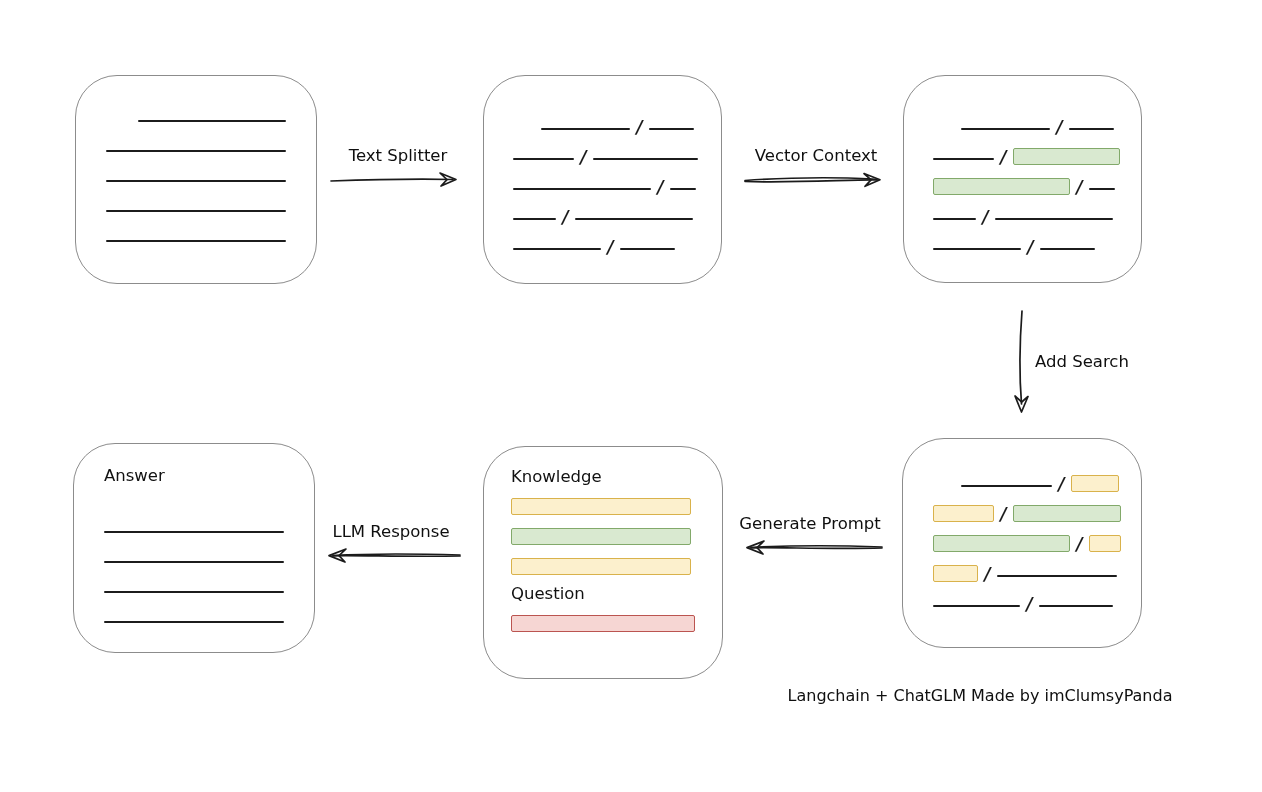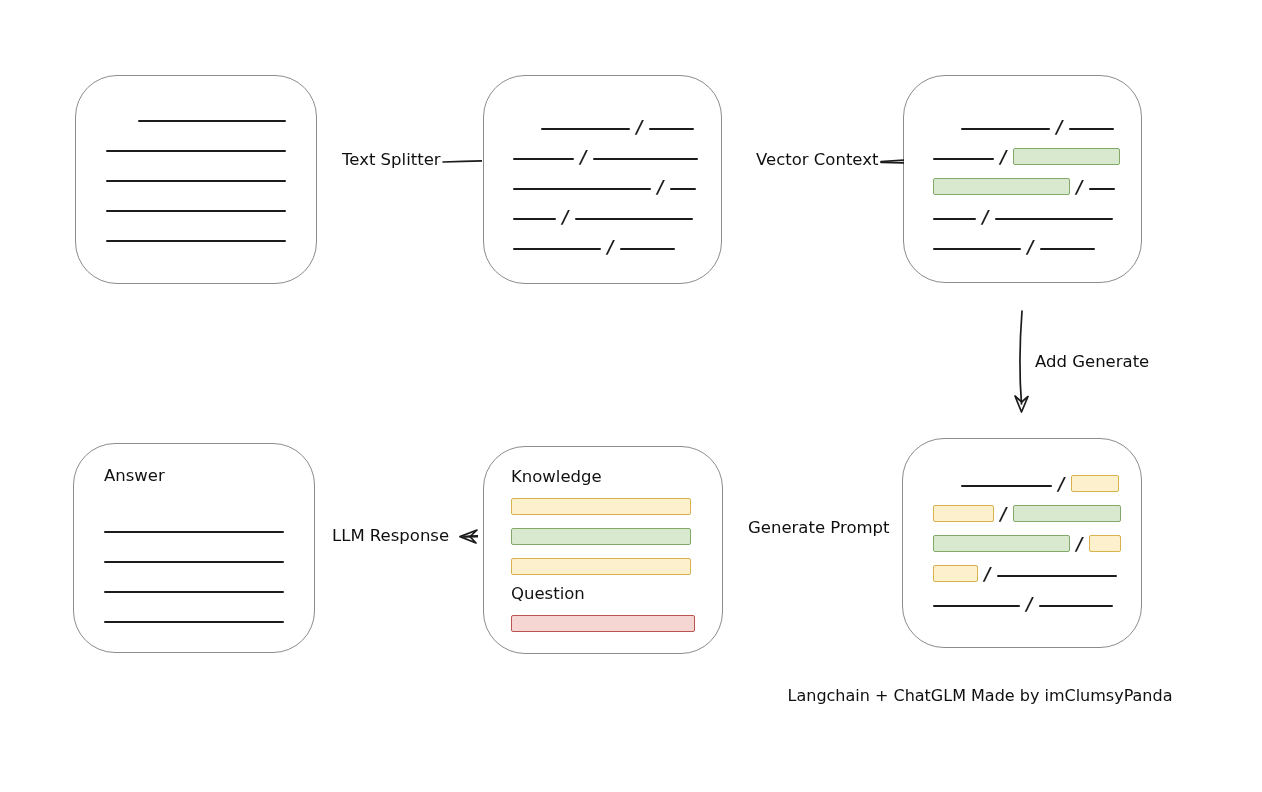--- a/index.html
+++ b/index.html
@@ -10,35 +10,35 @@
   .box {
     position:absolute;
     background:#ffffff;
     border:1.6px solid #8c8c8c;
     border-radius:42px;
   }
   #box-document     { left:75px;  top:75px;  width:242px; height:209px; padding:22px 0 0 30px; }
   #box-split-text   { left:483px; top:75px;  width:239px; height:209px; padding:30px 0 0 29px; }
   #box-vector       { left:903px; top:75px;  width:239px; height:208px; padding:30px 0 0 29px; }
   #box-context      { left:902px; top:438px; width:240px; height:210px; padding:24px 0 0 30px; }
-  #box-prompt       { left:483px; top:446px; width:240px; height:208px; padding:20px 0 17px 27px; }
+  #box-prompt       { left:483px; top:446px; width:240px; height:233px; padding:20px 0 17px 27px; }
   #box-answer       { left:73px;  top:443px; width:242px; height:210px; padding:22px 0 0 30px; }
 
   .seg-row { display:flex; align-items:flex-end; height:30px; }
   .gap   { display:inline-block; height:1px; }
   .hline { display:inline-block; height:2px; background:#1c1c1c; border-radius:1px; margin-bottom:6px; }
   .slash { font-size:18px; font-weight:600; line-height:1; margin:0 6px; transform:skewX(-10deg); color:#1c1c1c; }
   .chip  { display:inline-block; height:17px; border:1.6px solid; border-radius:2px; margin-bottom:1px; }
 
   .box-heading { font-size:16.5px; font-weight:500; color:#111; }
   #box-answer .box-heading { margin-bottom:0; }
   #box-answer .rows { margin-top:24px; }
   #box-prompt .question-heading { margin-top:8px; }
 
-  .arrow-group { position:absolute; display:flex; flex-direction:row; align-items:center;margin-left:14px; }
+  .arrow-group { position:absolute; display:flex; flex-direction:column; align-items:center; }
   #arrow-text-splitter  { left:328px; top:146px; width:140px; }
   #arrow-vector-search  { left:742px; top:146px; width:148px; }
   #arrow-generate-prompt{ left:734px; top:514px; width:152px; }
   #arrow-llm-response   { left:318px; top:522px; width:146px; }
   .arrow-label { font-size:16.5px; white-space:nowrap; text-align:center; color:#0f0f0f; }
   .arrow-svg { display:block; margin-top:1px; }
   svg path { stroke:#1b1b1b; fill:none; stroke-width:1.7; stroke-linecap:round; stroke-linejoin:round; }
 
   #arrow-add-context { position:absolute; left:1010px; top:309px; }
   #add-context-label { position:absolute; left:1035px; top:352px; font-size:16.5px; white-space:nowrap; color:#0f0f0f; }
@@ -217,21 +217,21 @@
       <path d="M3,14.5 C 55,10.5 115,11.5 135,13.5"></path>
       <path d="M3,15.5 C 55,17 110,13.5 135,14"></path>
       <path d="M122,7.5 L138,13.8 L123,20.3 L129,13.9 Z"></path>
     </svg>
   </div>
 
   <svg id="arrow-add-context" width="24" height="110">
     <path d="M12,2 C 9.5,35 9.5,70 11.5,95"></path>
     <path d="M5,87 L11.5,103 L18,87.5 L11.7,93 Z"></path>
   </svg>
-  <div id="add-context-label">Add Generate</div>
+  <div id="add-context-label">Add Search</div>
 
   <div class="arrow-group" id="arrow-generate-prompt">
     <div class="arrow-label">Generate Prompt</div>
     <svg class="arrow-svg" width="152" height="26">
       <path d="M148,13 C 95,11 45,12 17,13.5"></path>
       <path d="M148,14 C 95,15.5 45,13 17,13.8"></path>
       <path d="M30,7 L13,13.6 L29,20 L23,13.7 Z"></path>
     </svg>
   </div>
 

